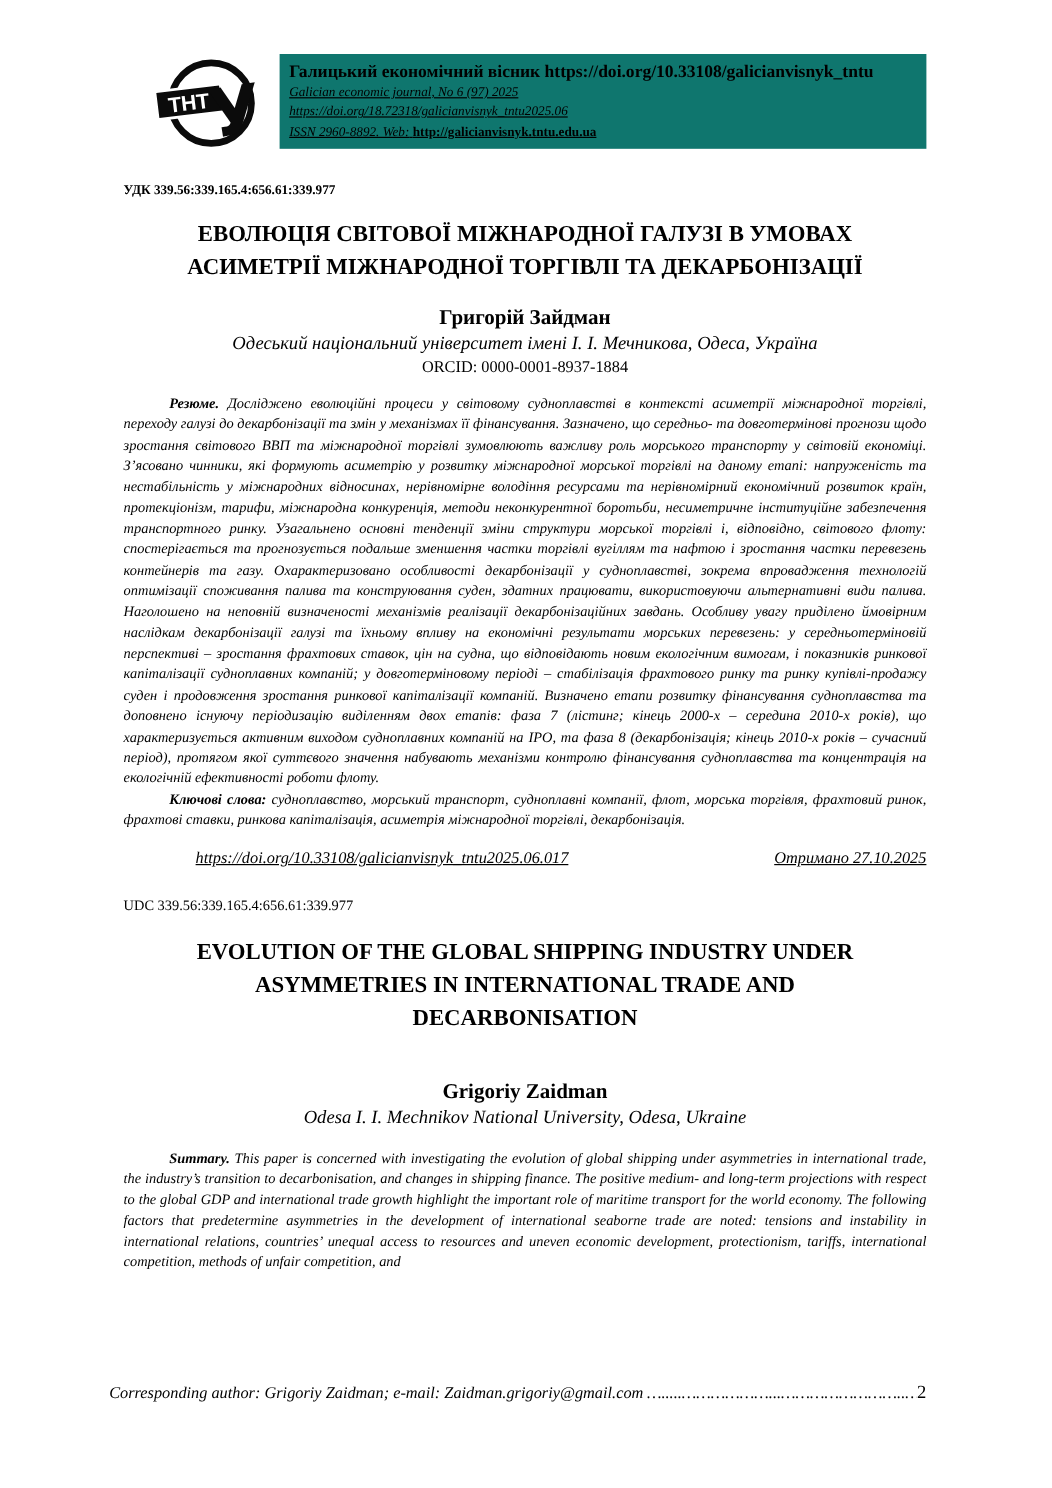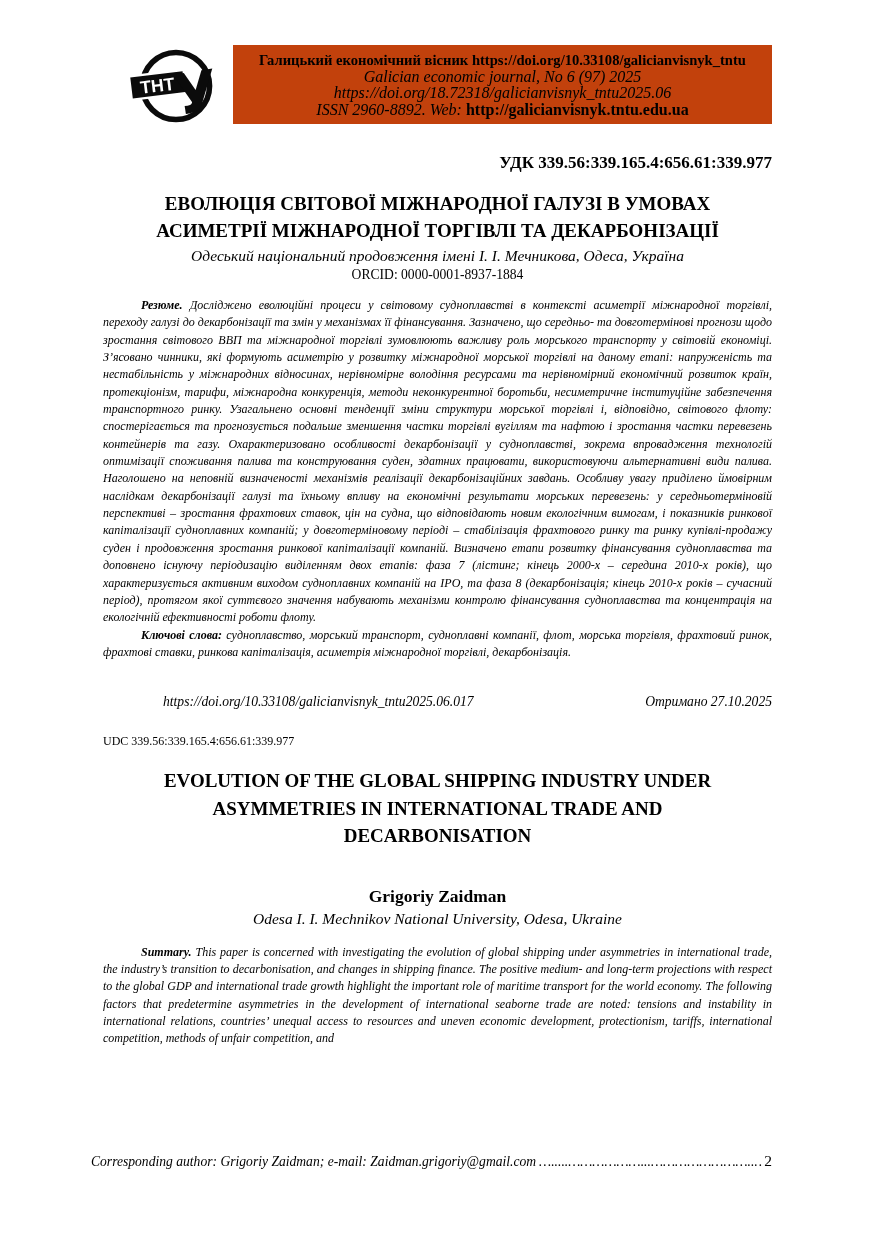--- a/index.html
+++ b/index.html
@@ -10,47 +10,46 @@
     font-family:"Liberation Serif","DejaVu Serif",serif;
     color:#000;
     box-sizing:border-box;
     padding:45px 105px 0 103px;
     overflow:hidden;
   }
   
   .header { display:flex; align-items:flex-start; gap:8px; margin-left:24px; }
   .logo { width:98px; height:82px; flex:none; }
   .header-box {
-    flex:1; background:#c2410c;
+    flex:1; background:#0f766e;
     box-sizing:border-box;
     padding:7px 8px 6px 8px;
-    text-align:center;
     min-height:70px;
   }
   .hb1 { font-weight:bold; font-size:14.6px; line-height:17px; white-space:nowrap; }
-  .hb2, .hb3, .hb4 { font-style:italic; font-size:16px; line-height:16.4px; }
+  .hb2, .hb3, .hb4 { font-style:italic; font-size:11px; line-height:16.4px;text-decoration:underline; }
   .hb4 .web-bold { font-style:normal; font-weight:bold; }
   
-  .udc { margin-top:26px; font-size:17px; font-weight:bold;text-align:right; }
+  .udc { margin-top:26px; font-size:11px; font-weight:bold; }
   .title-uk {
     margin:17px auto 0; max-width:614px;
     text-align:center; font-weight:bold; font-size:19px; line-height:27px;
   }
   .author { margin-top:18px; text-align:center; font-weight:bold; font-size:17.5px; line-height:21px; }
   .affiliation { margin-top:2px; text-align:center; font-style:italic; font-size:15.5px; line-height:19px; }
   .orcid { margin-top:1px; text-align:center; font-size:13.6px; line-height:17px; }
   .abstract-block { margin-top:14px; }
   .para {
     margin:0; font-size:12px; font-style:italic;
     line-height:17.35px; text-align:justify; text-indent:38px;
   }
   .para b { font-weight:bold; }
   .doi-row {
-    margin-top:33px; display:flex; justify-content:space-between; align-items:baseline;
-    font-style:italic; font-size:13.6px; padding-left:60px;
+    margin-top:15px; display:flex; justify-content:space-between; align-items:baseline;
+    font-style:italic; font-size:13.6px; padding-left:60px;text-decoration:underline;
   }
   .udc-en { margin-top:24px; font-size:12px; font-weight:normal; }
   .title-en {
     margin:18px auto 16px; max-width:578px;
     text-align:center; font-weight:bold; font-size:19px; line-height:27.5px;
   }
   .author-en { margin-top:36px; }
   .summary-block { margin-top:16px; }
   
   .footer {
@@ -83,21 +82,22 @@
       <div class="hb2">Galician economic journal, No 6 (97) 2025</div>
       <div class="hb3">https://doi.org/18.72318/galicianvisnyk_tntu2025.06</div>
       <div class="hb4"><span>ISSN 2960-8892. Web:</span> <span class="web-bold">http://galicianvisnyk.tntu.edu.ua</span></div>
     </div>
   </div>
 
   <div class="udc">УДК 339.56:339.165.4:656.61:339.977</div>
 
   <h1 class="title-uk">ЕВОЛЮЦІЯ СВІТОВОЇ МІЖНАРОДНОЇ ГАЛУЗІ В УМОВАХ АСИМЕТРІЇ МІЖНАРОДНОЇ ТОРГІВЛІ ТА ДЕКАРБОНІЗАЦІЇ</h1>
 
-  <div class="affiliation">Одеський національний продовження імені І. І. Мечникова, Одеса, Україна</div>
+  <div class="author">Григорій Зайдман</div>
+  <div class="affiliation">Одеський національний університет імені І. І. Мечникова, Одеса, Україна</div>
   <div class="orcid">ORCID: 0000-0001-8937-1884</div>
 
   <div class="abstract-block">
     <p class="para"><b>Резюме.</b><span> Досліджено еволюційні процеси у світовому судноплавстві в контексті асиметрії міжнародної торгівлі, переходу галузі до декарбонізації та змін у механізмах її фінансування. Зазначено, що середньо- та довготермінові прогнози щодо зростання світового ВВП та міжнародної торгівлі зумовлюють важливу роль морського транспорту у світовій економіці. З’ясовано чинники, які формують асиметрію у розвитку міжнародної морської торгівлі на даному етапі: напруженість та нестабільність у міжнародних відносинах, нерівномірне володіння ресурсами та нерівномірний економічний розвиток країн, протекціонізм, тарифи, міжнародна конкуренція, методи неконкурентної боротьби, несиметричне інституційне забезпечення транспортного ринку. Узагальнено основні тенденції зміни структури морської торгівлі і, відповідно, світового флоту: спостерігається та прогнозується подальше зменшення частки торгівлі вугіллям та нафтою і зростання частки перевезень контейнерів та газу. Охарактеризовано особливості декарбонізації у судноплавстві, зокрема впровадження технологій оптимізації споживання палива та конструювання суден, здатних працювати, використовуючи альтернативні види палива. Наголошено на неповній визначеності механізмів реалізації декарбонізаційних завдань. Особливу увагу приділено ймовірним наслідкам декарбонізації галузі та їхньому впливу на економічні результати морських перевезень: у середньотерміновій перспективі – зростання фрахтових ставок, цін на судна, що відповідають новим екологічним вимогам, і показників ринкової капіталізації судноплавних компаній; у довготерміновому періоді – стабілізація фрахтового ринку та ринку купівлі-продажу суден і продовження зростання ринкової капіталізації компаній. Визначено етапи розвитку фінансування судноплавства та доповнено існуючу періодизацію виділенням двох етапів: фаза 7 (лістинг; кінець 2000-х – середина 2010-х років), що характеризується активним виходом судноплавних компаній на IPO, та фаза 8 (декарбонізація; кінець 2010-х років – сучасний період), протягом якої суттєвого значення набувають механізми контролю фінансування судноплавства та концентрація на екологічній ефективності роботи флоту.</span></p>
     <p class="para"><b>Ключові слова:</b><span> судноплавство, морський транспорт, судноплавні компанії, флот, морська торгівля, фрахтовий ринок, фрахтові ставки, ринкова капіталізація, асиметрія міжнародної торгівлі, декарбонізація.</span></p>
   </div>
 
   <div class="doi-row">
     <span>https://doi.org/10.33108/galicianvisnyk_tntu2025.06.017</span>
     <span>Отримано 27.10.2025</span>

